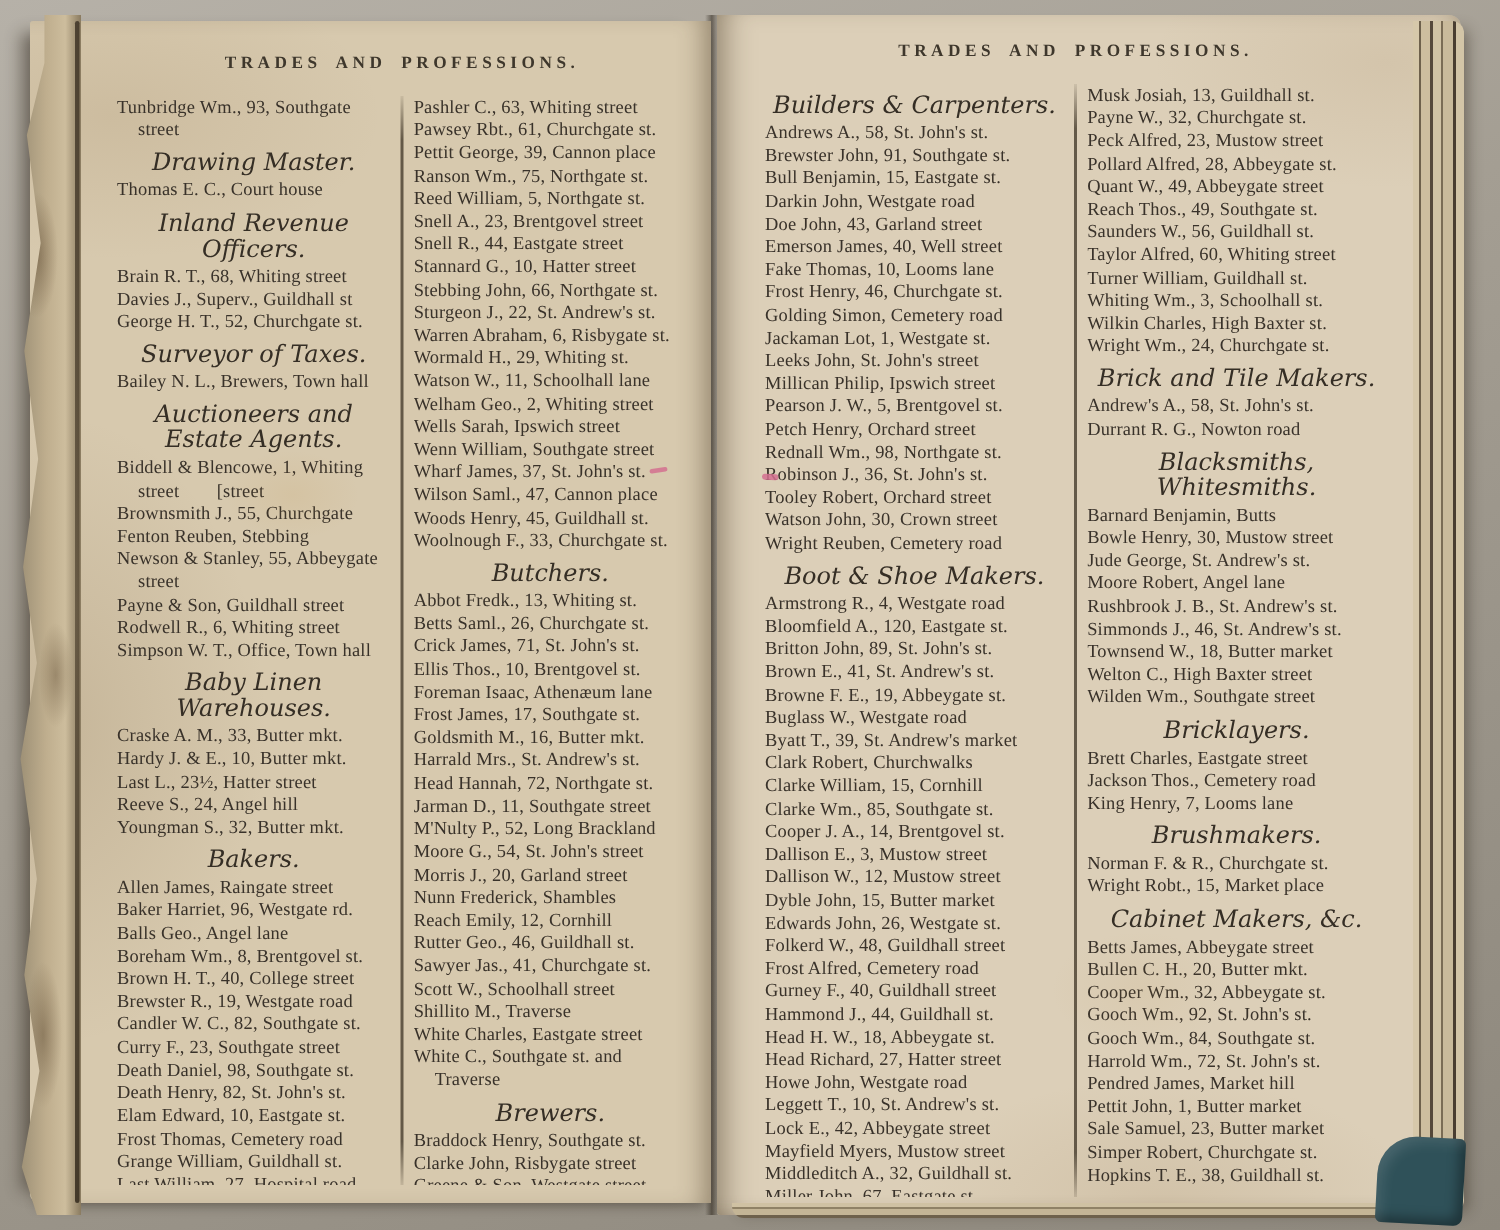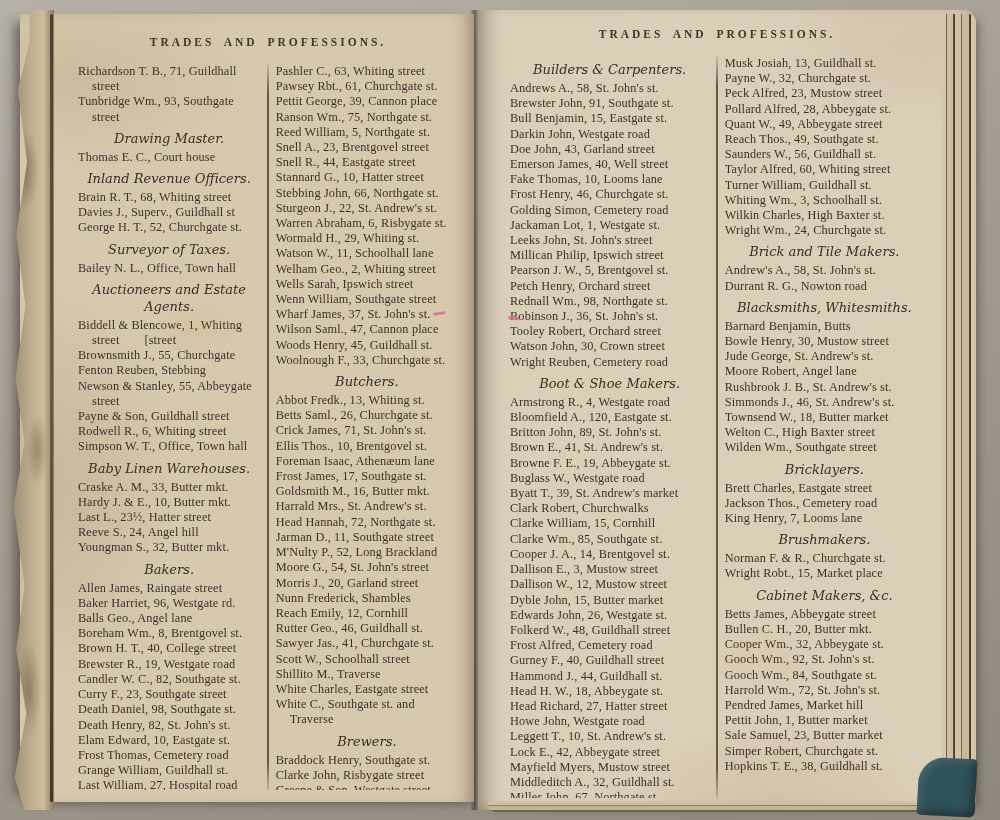--- a/index.html
+++ b/index.html
@@ -105,21 +105,21 @@
   .columns{display:flex;align-items:stretch;height:calc(100% - 30px);overflow:hidden;}
   .col{flex:1 1 0; overflow:hidden;}
   .col-divider{
     width:1.5px; flex:0 0 1.5px;
     background:linear-gradient(180deg, rgba(70,60,45,.1), rgba(70,60,45,.8) 4%, rgba(70,60,45,.8) 96%, rgba(70,60,45,.15));
     margin:0 7px;
   }
   .heading{
     font-family:"DejaVu Serif", serif;
     font-style:italic;
-    font-size:13px;
+    font-size:16px;
     line-height:17px;
     text-align:center;
     margin:5px 0 3px;
     color:#352e25;
   }
   .entry{
     font-family:"Liberation Serif", serif;
     font-size:12.3px;
     line-height:15.2px;
     letter-spacing:.15px;
@@ -144,30 +144,29 @@
 
   <div class="gutter-seam"></div>
 
   <div class="page page-left">
     <div class="worn-edge"></div>
     <div class="worn-edge-line"></div>
     <div class="page-inner">
       <div class="page-header">TRADES AND PROFESSIONS.</div>
       <div class="columns">
         <div class="col">
-            <div class="entry">Richardson T. B., 71, Guildhall street</div>
             <div class="entry">Tunbridge Wm., 93, Southgate street</div>
             <div class="heading">Drawing Master.</div>
             <div class="entry">Thomas E. C., Court house</div>
             <div class="heading">Inland Revenue Officers.</div>
             <div class="entry">Brain R. T., 68, Whiting street</div>
             <div class="entry">Davies J., Superv., Guildhall st</div>
             <div class="entry">George H. T., 52, Churchgate st.</div>
             <div class="heading">Surveyor of Taxes.</div>
-            <div class="entry">Bailey N. L., Office, Town hall</div>
+            <div class="entry">Bailey N. L., Brewers, Town hall</div>
             <div class="heading">Auctioneers and Estate Agents.</div>
             <div class="entry">Biddell &amp; Blencowe, 1, Whiting street  [street</div>
             <div class="entry">Brownsmith J., 55, Churchgate</div>
             <div class="entry">Fenton Reuben, Stebbing</div>
             <div class="entry">Newson &amp; Stanley, 55, Abbeygate street</div>
             <div class="entry">Payne &amp; Son, Guildhall street</div>
             <div class="entry">Rodwell R., 6, Whiting street</div>
             <div class="entry">Simpson W. T., Office, Town hall</div>
             <div class="heading">Baby Linen Warehouses.</div>
             <div class="entry">Craske A. M., 33, Butter mkt.</div>
@@ -292,21 +291,21 @@
             <div class="entry">Frost Alfred, Cemetery road</div>
             <div class="entry">Gurney F., 40, Guildhall street</div>
             <div class="entry">Hammond J., 44, Guildhall st.</div>
             <div class="entry">Head H. W., 18, Abbeygate st.</div>
             <div class="entry">Head Richard, 27, Hatter street</div>
             <div class="entry">Howe John, Westgate road</div>
             <div class="entry">Leggett T., 10, St. Andrew's st.</div>
             <div class="entry">Lock E., 42, Abbeygate street</div>
             <div class="entry">Mayfield Myers, Mustow street</div>
             <div class="entry">Middleditch A., 32, Guildhall st.</div>
-            <div class="entry">Miller John, 67, Northgate st.</div>
+            <div class="entry">Miller John, 67, Eastgate st.</div>
           </div>
         <div class="col-divider"></div>
         <div class="col">
             <div class="entry">Musk Josiah, 13, Guildhall st.</div>
             <div class="entry">Payne W., 32, Churchgate st.</div>
             <div class="entry">Peck Alfred, 23, Mustow street</div>
             <div class="entry">Pollard Alfred, 28, Abbeygate st.</div>
             <div class="entry">Quant W., 49, Abbeygate street</div>
             <div class="entry">Reach Thos., 49, Southgate st.</div>
             <div class="entry">Saunders W., 56, Guildhall st.</div>

